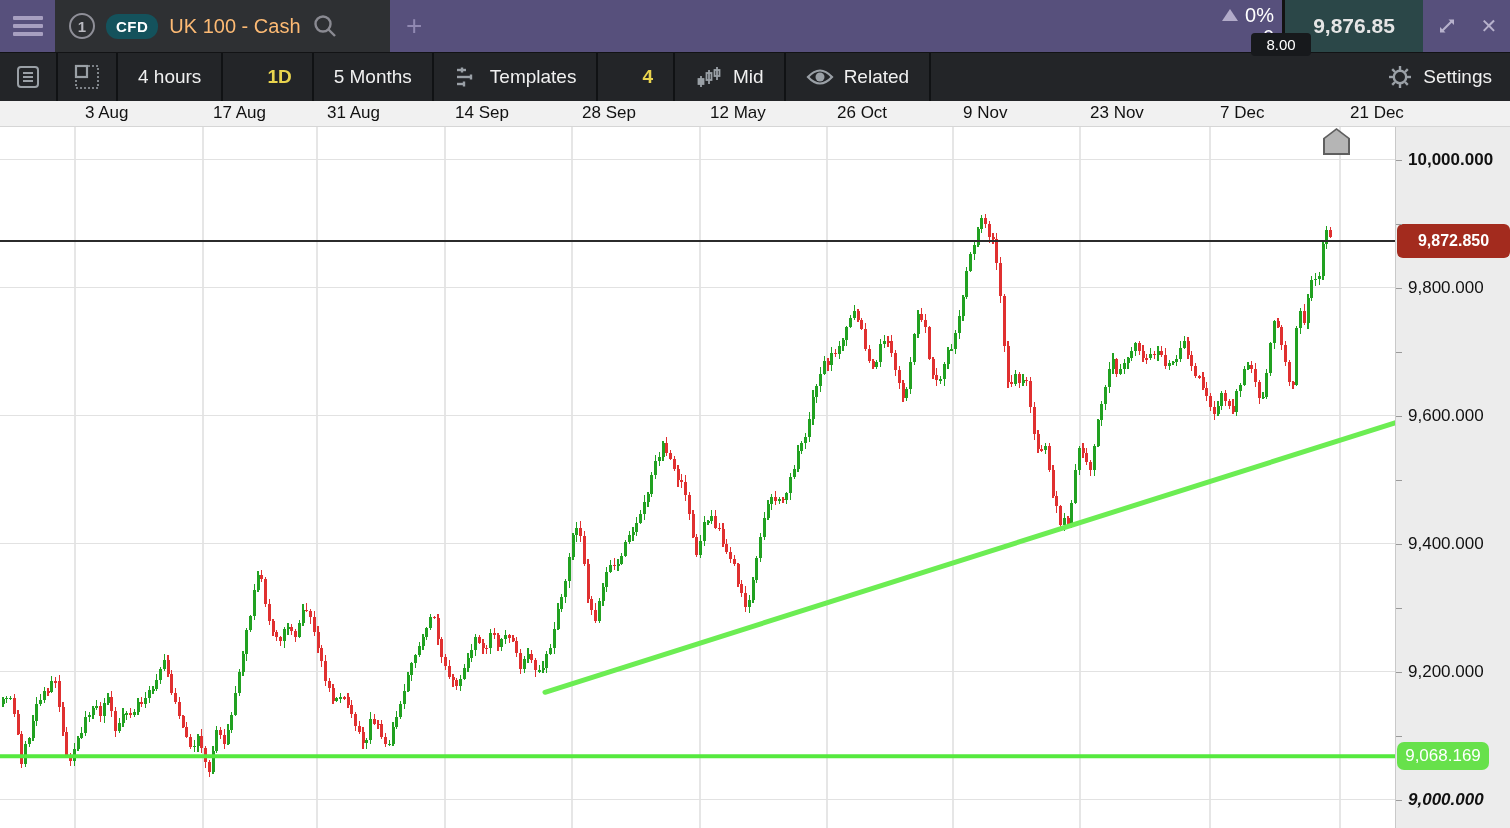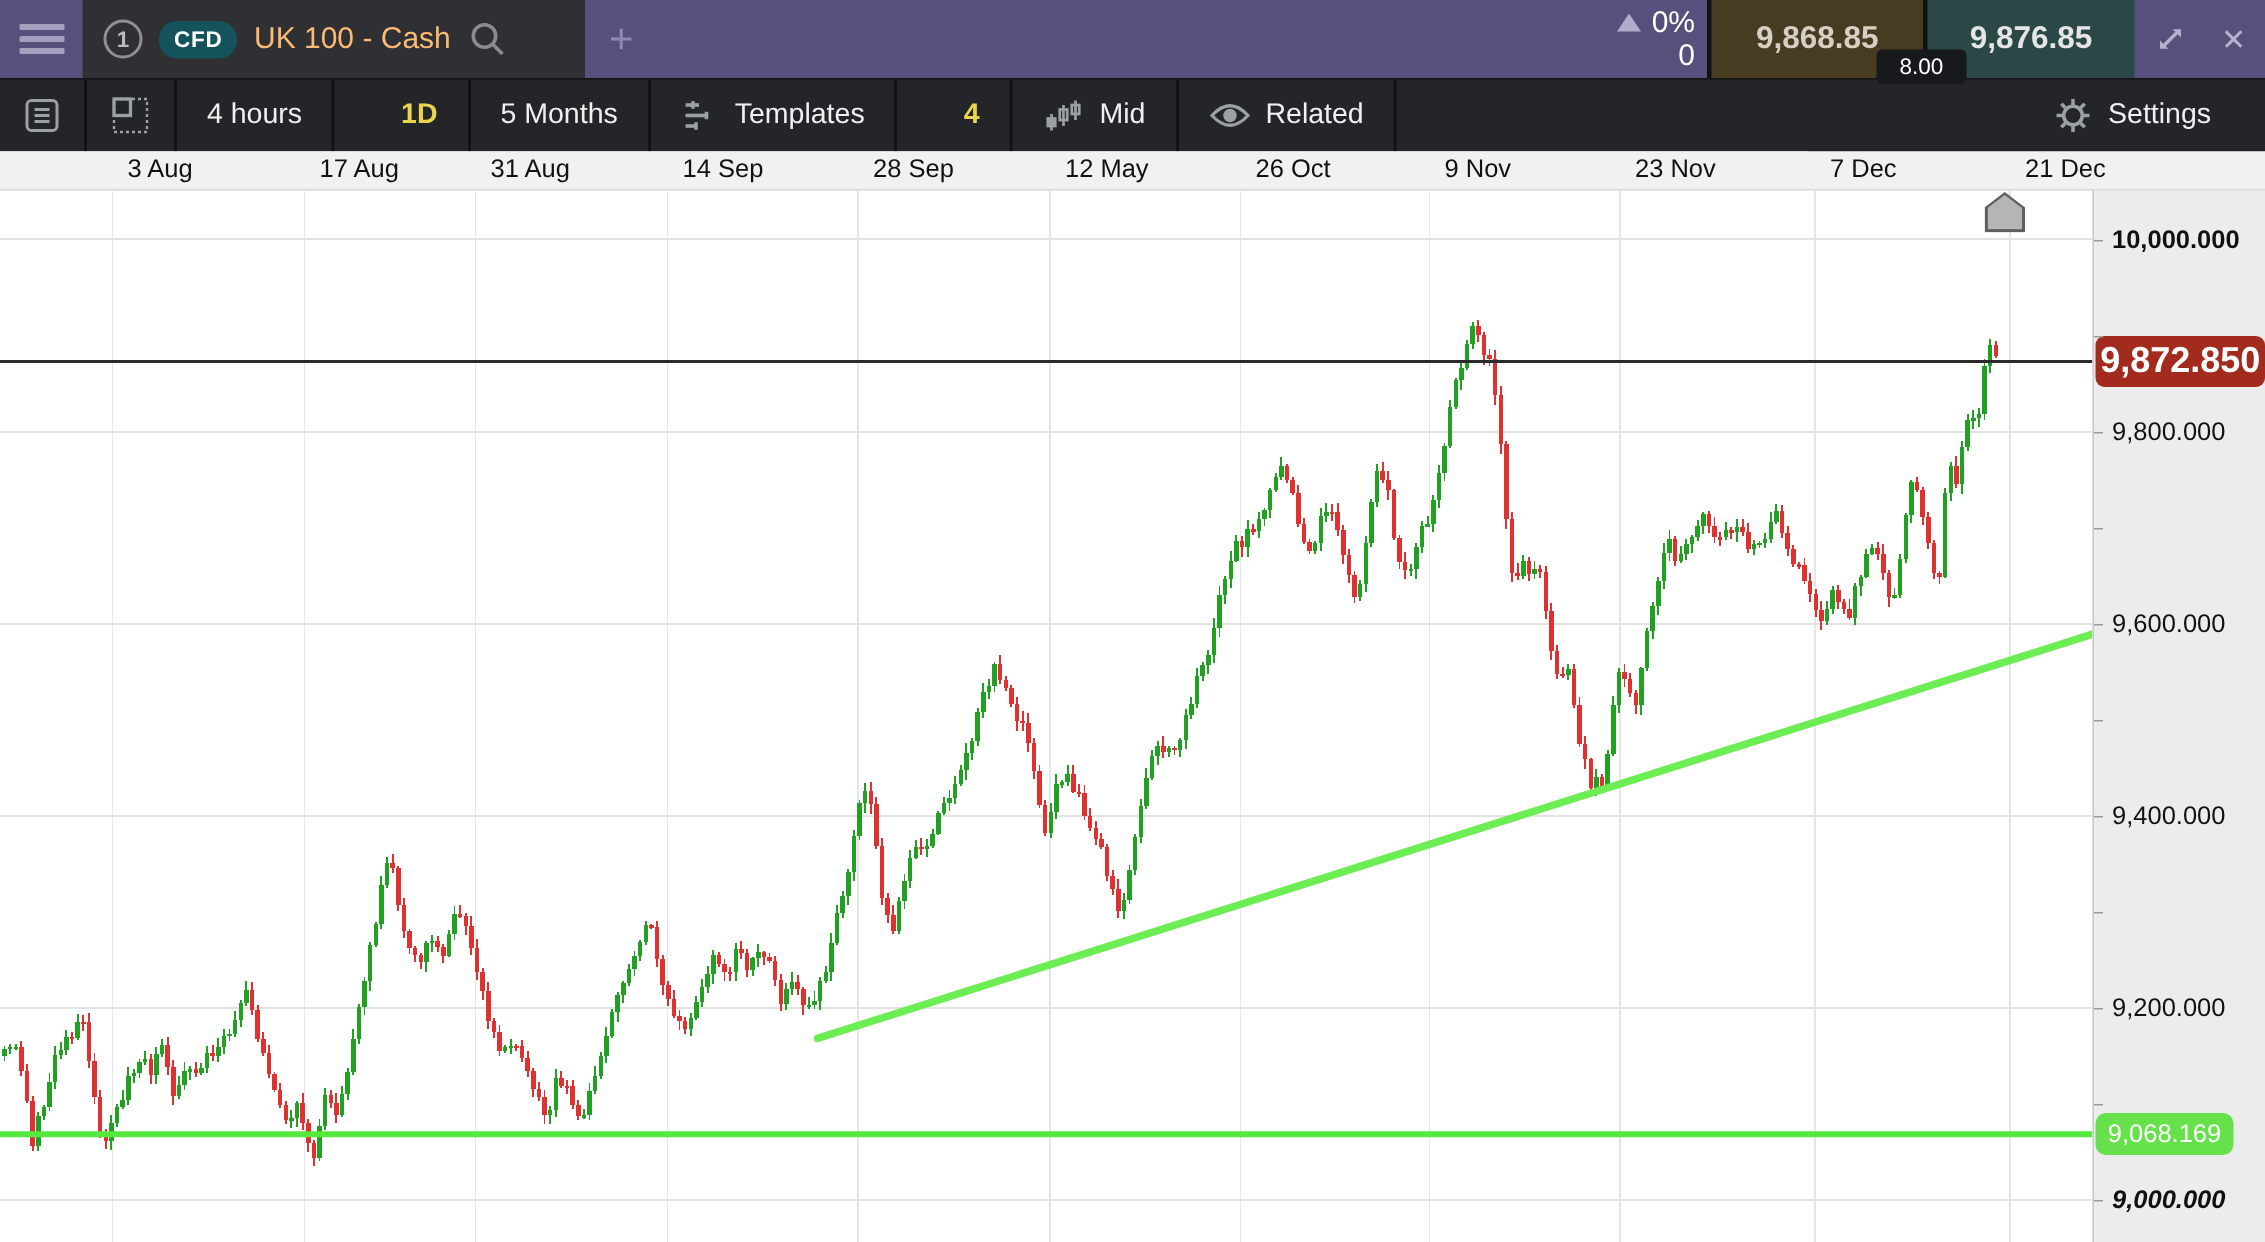--- a/index.html
+++ b/index.html
@@ -35,36 +35,36 @@
   .winbtn { width:42px; display:flex; align-items:center; justify-content:center; cursor:pointer;
     color:#b7b1cc; font-size:20px; }
 
   
   .toolbar { height:49px; background:#232528; display:flex; align-items:stretch; border-top:1px solid #121315; }
   .tcell { display:flex; align-items:center; justify-content:center; gap:10px; padding:0 20px;
     border-right:2px solid #101214; color:#f0f0f0; font-size:19px; cursor:pointer; white-space:nowrap; }
   .tcell.iconcell { padding:0 15px; }
   .yellow { color:#e9d44e; font-weight:bold;margin-left:24px; }
   .tspacer { flex:1; border-right:none; }
-  .settings-cell { border-right:none; padding-right:36px; }
+  .settings-cell { border-right:none; padding-right:18px; }
   .ticon { display:flex; align-items:center; }
 
   
   .chart-region { position:relative; width:1205px; height:727px; background:#fff; }
   .date-strip { position:absolute; left:0; top:0; width:1510px; height:26px; background:#f1f1f1;
     border-bottom:1px solid #d6d6d6; cursor:ew-resize; }
   .date-strip .dlabel { position:absolute; top:2px; font-size:17px; color:#111; }
   .y-axis { position:absolute; left:1395px; top:26px; width:115px; height:701px; background:#ececec;
     border-left:1px solid #c9c9c9; cursor:ns-resize; }
   .y-axis .ylabel { position:absolute; left:12px; transform:translateY(-50%); font-size:17px; color:#111; }
   .y-axis .ylabel.bold { font-weight:bold; }
   .y-axis .ytick { position:absolute; left:0; width:6px; height:1px; background:#9a9a9a; }
   .price-badge { position:absolute; left:1px; width:113px; height:34px; transform:translateY(-50%);
     border-radius:6px; color:#fff; display:flex; align-items:center; justify-content:center; }
-  .badge-red { background:#a32b1e; font-size:24px; font-weight:bold; }
+  .badge-red { background:#a32b1e; font-size:16px; font-weight:bold; }
   .badge-green { background:#67e14b; font-size:17px; width:92px; height:28px; border-radius:7px; }
   .plot { position:absolute; left:0; top:26px; cursor:crosshair; }
   .marker-out { position:absolute; left:1323px; top:1px; width:27px; height:27px; background:#5f5f5f;
     clip-path:polygon(50% 0,100% 38%,100% 100%,0 100%,0 38%); cursor:pointer; }
   .marker-in { position:absolute; left:2px; top:2px; width:23px; height:23px; background:#b5b5b5;
     clip-path:polygon(50% 0,100% 38%,100% 100%,0 100%,0 38%); }
 </style>
 </head>
 <body>
 
@@ -89,21 +89,20 @@
   </div>
   <div class="add-tab">+</div>
   <div class="tb-spacer"></div>
   <div class="chg">
     <div class="row1">
       <span class="tri-up"></span>
       <span>0%</span>
     </div>
     <div>0</div>
   </div>
-  <div class="pricebox sellbox">9,868.85</div>
   <div class="pricebox buybox">9,876.85</div>
   <div class="spread">8.00</div>
   <div class="winbtn">
     <svg width="24" height="24" viewBox="0 0 24 24">
         <g stroke="#b7b1cc" stroke-width="2.2" fill="#b7b1cc">
           <line x1="7" y1="17" x2="17" y2="7" fill="none"></line>
           <path d="M13.5 5.5 L19 5.5 L19 11 Z" stroke="none"></path>
           <path d="M5 13 L5 18.5 L10.5 18.5 Z" stroke="none"></path>
         </g>
       </svg>

